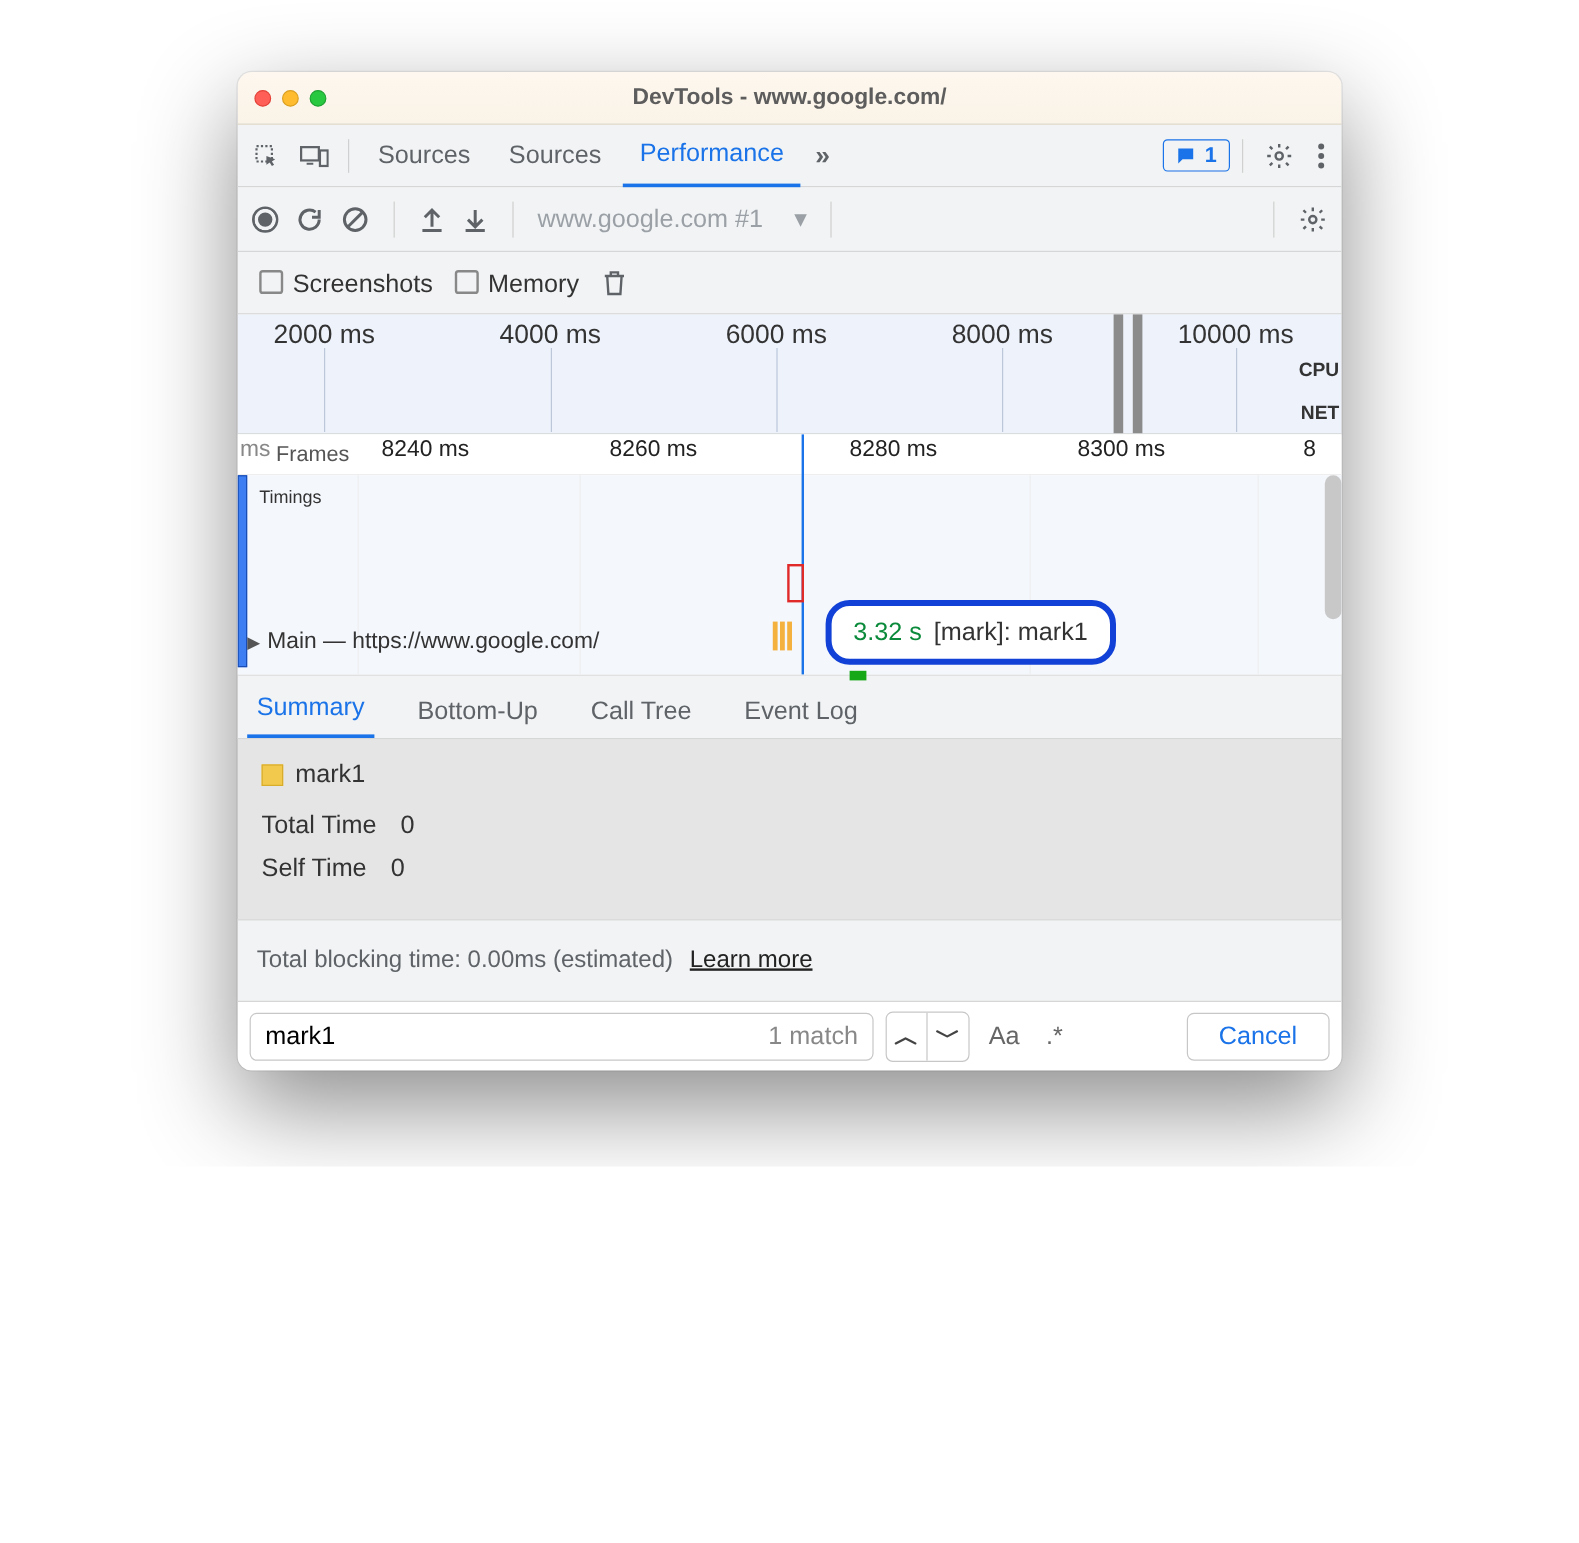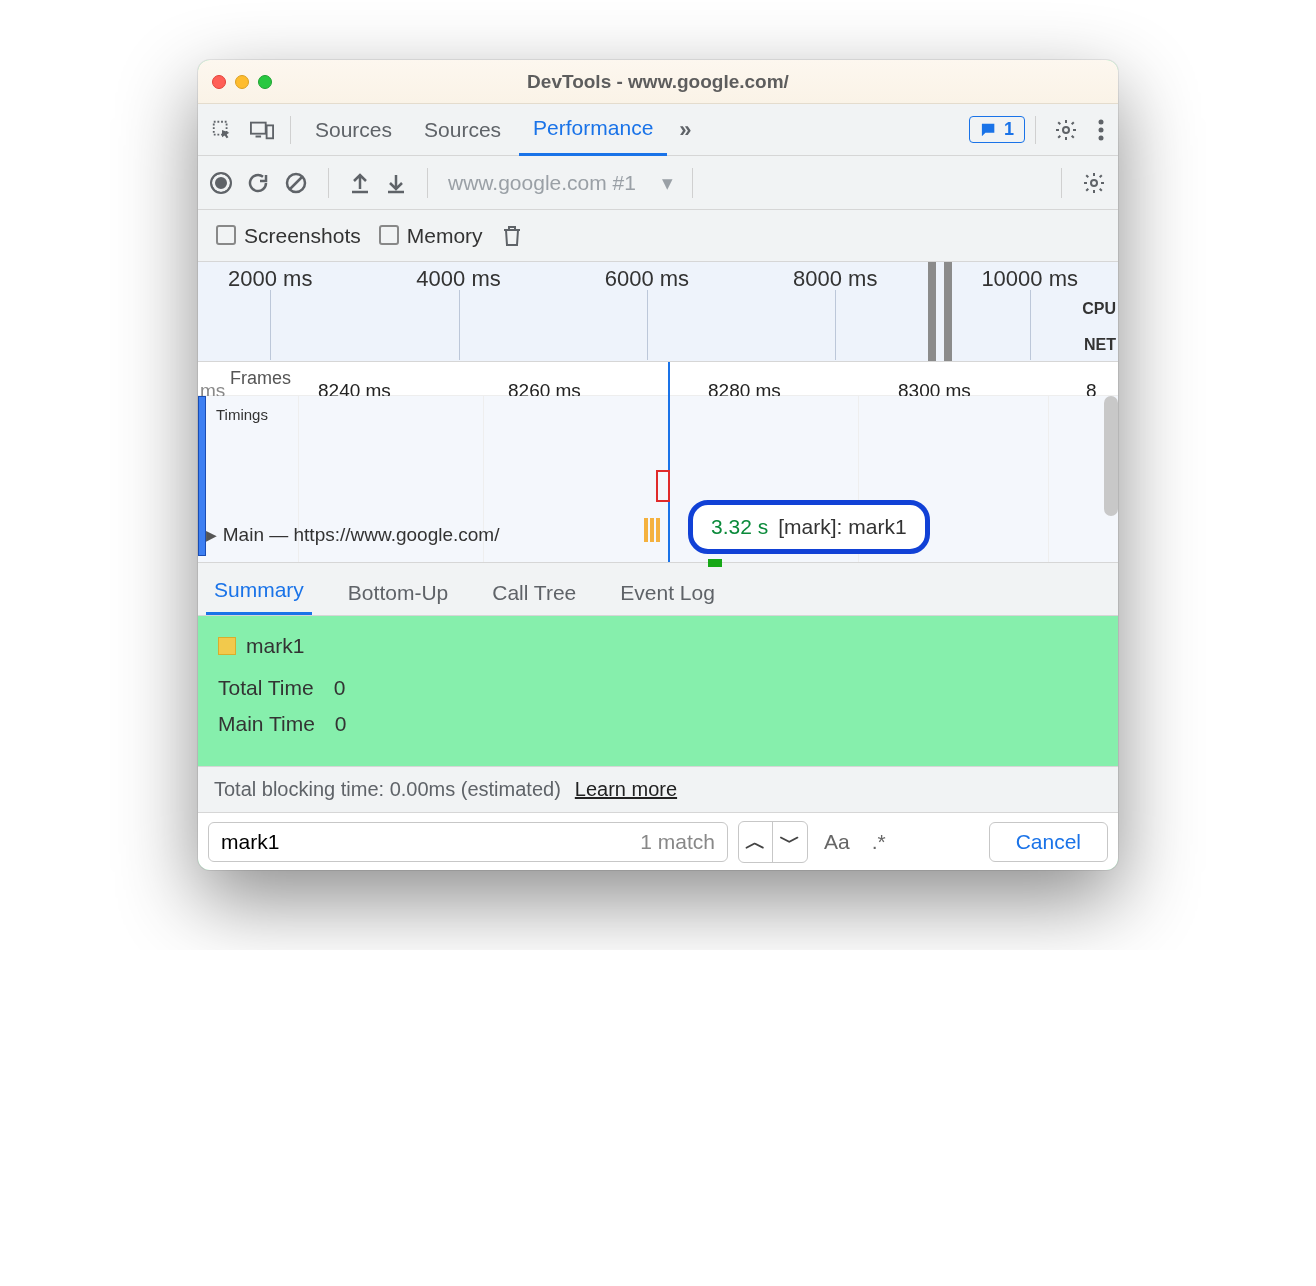--- a/index.html
+++ b/index.html
@@ -1,20 +1,20 @@
 <!DOCTYPE html>
 <html><head>
 <meta charset="utf-8">
 <style>
   * { box-sizing: border-box; margin: 0; padding: 0; font-family: -apple-system, "Helvetica Neue", Arial, sans-serif; }
   body { background: #fff; display: flex; align-items: flex-start; justify-content: center; }
   .window {
     width: 920px; margin: 60px 40px 80px 40px; border-radius: 12px;
     box-shadow: 0 30px 80px rgba(0,0,0,0.45), 0 0 0 1px rgba(0,0,0,0.08);
-    overflow: hidden; background: #86efac; font-size: 18px; color: #222;
+    overflow: hidden; background: #e5e5e5; font-size: 18px; color: #222;
   }
   .titlebar {
     height: 44px; background: linear-gradient(#fdf7ef,#faf3e7);
     display: flex; align-items: center; padding: 0 14px; border-bottom: 1px solid #e4dccd;
     position: relative;
   }
   .traffic { display: flex; gap: 9px; }
   .dot { width: 14px; height: 14px; border-radius: 50%; }
   .dot.red { background: #ff5f57; border:1px solid #e24238;}
   .dot.amber { background: #febc2e; border:1px solid #dba022;}
@@ -53,21 +53,21 @@
   .overview .tick{position:relative;}
   .overview .tick::after{content:'';position:absolute;left:50%;top:24px;width:1px;height:70px;background:#bcc7d9;}
   .overview .labels{position:absolute;right:2px;top:38px;font-weight:700;color:#333;font-size:16px;display:flex;flex-direction:column;gap:18px;align-items:flex-end;}
   .overview .handle{position:absolute;top:0;bottom:0;width:8px;background:#8b8b8b;}
   .overview .handle.l{left:730px;}
   .overview .handle.r{left:746px;}
   .timeline {
     position:relative; height:200px; background:#fff;
   }
   .timeline .ruler{height:34px;border-bottom:1px solid #eee;position:relative;background:#fff;}
-  .timeline .ruler .rt{position:absolute;top:18px;font-size:19px;color:#222;}
+  .timeline .ruler .rt{position:absolute;top:2px;font-size:19px;color:#222;}
   .row-frames{font-size:18px;color:#555;position:absolute;left:18px;top:6px;}
   .row-timings{position:absolute;left:18px;top:44px;font-size:15px;color:#333;}
   .row-main{position:absolute;left:8px;top:162px;font-size:19px;color:#333;display:flex;align-items:center;gap:6px;}
   .row-main .tri{font-size:14px;color:#555;}
   .vline{position:absolute;top:0;bottom:0;width:2px;background:#1a73e8;left:470px;}
   .grid-v{position:absolute;top:34px;bottom:0;width:1px;background:#eee;}
   .left-bar{position:absolute;left:0;top:34px;width:8px;height:160px;background:#3d7ff2;border:1px solid #1a4db3;}
   .red-mark{position:absolute;left:458px;top:108px;width:14px;height:32px;border:2.5px solid #e02a2a;}
   .orange-bars{position:absolute;left:446px;top:156px;display:flex;gap:2px;}
   .orange-bars span{display:block;width:4px;height:24px;background:#f4b13e;}
@@ -80,21 +80,21 @@
   .callout .m{color:#333;}
   .green-tick{position:absolute;left:510px;bottom:-5px;width:14px;height:8px;background:#17a817;}
   .scroll-v{position:absolute;right:0;top:34px;width:14px;height:120px;background:#c8c8c8;border-radius:7px;}
   .lower-tabs{height:54px;background:#f1f3f4;border-bottom:1px solid #d6d6d6;border-top:1px solid #d6d6d6;display:flex;align-items:flex-end;gap:28px;padding:0 8px;font-size:21px;color:#5f6368;}
   .lower-tabs .lt{padding:0 8px 10px 8px;cursor:pointer;}
   .lower-tabs .lt.active{color:#1a73e8;border-bottom:3px solid #1a73e8;}
   .summary{padding:18px 20px;font-size:21px;color:#333;}
   .summary .mark-row{display:flex;align-items:center;gap:10px;margin-bottom:18px;}
   .summary .sw{width:18px;height:18px;background:#f2c94c;border:1px solid #d9ad2c;}
   .summary .kv{display:flex;gap:20px;margin:12px 0;}
-  .footer-info{height:46px;background:#f1f3f4;border-top:1px solid #d6d6d6;display:flex;align-items:center;padding:0 16px;gap:14px;font-size:20px;color:#5f6368;}
+  .footer-info{height:68px;background:#f1f3f4;border-top:1px solid #d6d6d6;display:flex;align-items:center;padding:0 16px;gap:14px;font-size:20px;color:#5f6368;}
   .footer-info .lm{color:#222;text-decoration:underline;cursor:pointer;}
   .search-row{height:58px;background:#fff;border-top:1px solid #d6d6d6;display:flex;align-items:center;padding:0 10px;gap:10px;font-size:21px;}
   .search-box{flex:0 0 520px;height:40px;border:1px solid #c7c7c7;border-radius:6px;display:flex;align-items:center;padding:0 12px;justify-content:space-between;}
   .search-box input{border:none;outline:none;font-size:21px;flex:1;}
   .match{color:#888;}
   .updown{display:flex;border:1px solid #c7c7c7;border-radius:6px;overflow:hidden;}
   .updown div{width:34px;height:40px;display:flex;align-items:center;justify-content:center;font-weight:700;color:#444;}
   .updown div:first-child{border-right:1px solid #c7c7c7;}
   .aa,.rx{font-weight:400;color:#666;padding:0 6px;}
   .cancel{margin-left:auto;border:1px solid #c7c7c7;border-radius:6px;height:40px;padding:0 26px;display:flex;align-items:center;color:#1a73e8;font-size:21px;}
@@ -273,21 +273,21 @@
   <div class="summary">
     <div class="mark-row">
       <span class="sw"></span>
       <span>mark1</span>
     </div>
     <div class="kv">
         <span>Total Time</span>
         <span>0</span>
       </div>
     <div class="kv">
-        <span>Main Time</span>
+        <span>Self Time</span>
         <span>0</span>
       </div>
   </div>
 
   <div class="footer-info">
     <span>Total blocking time: 0.00ms (estimated)</span>
     <span class="lm">Learn more</span>
   </div>
 
   <div class="search-row">

